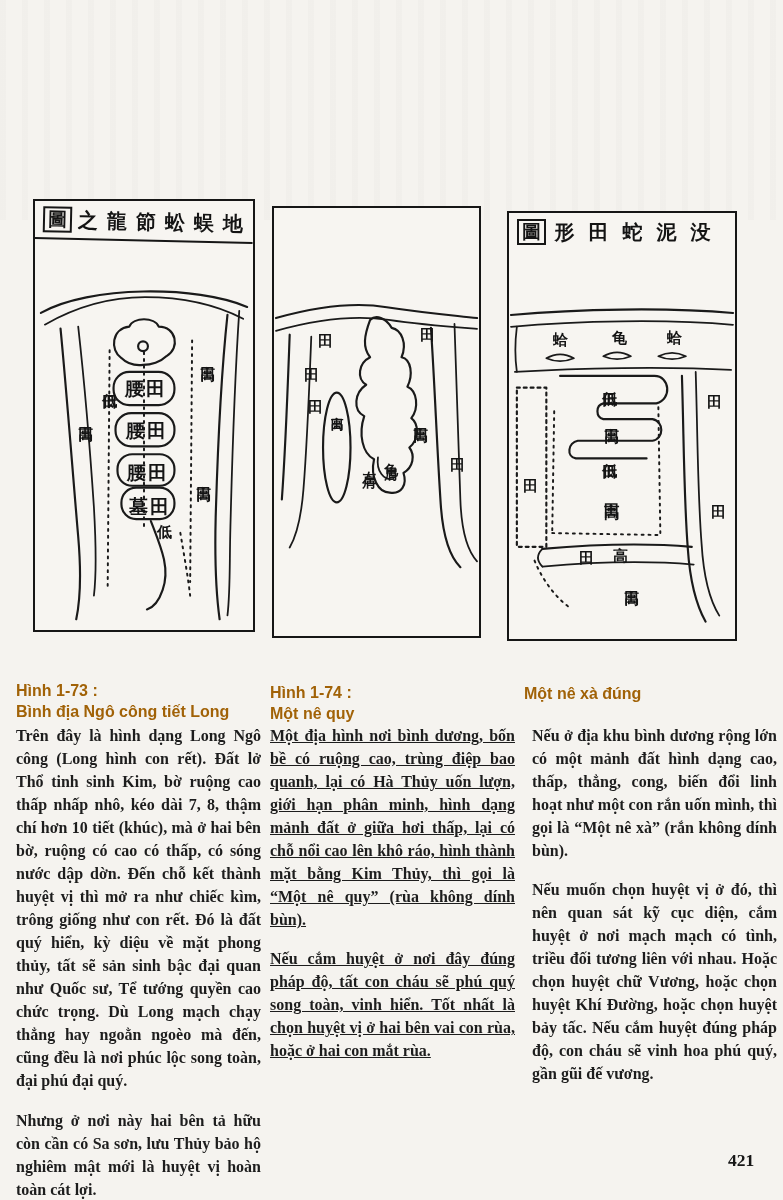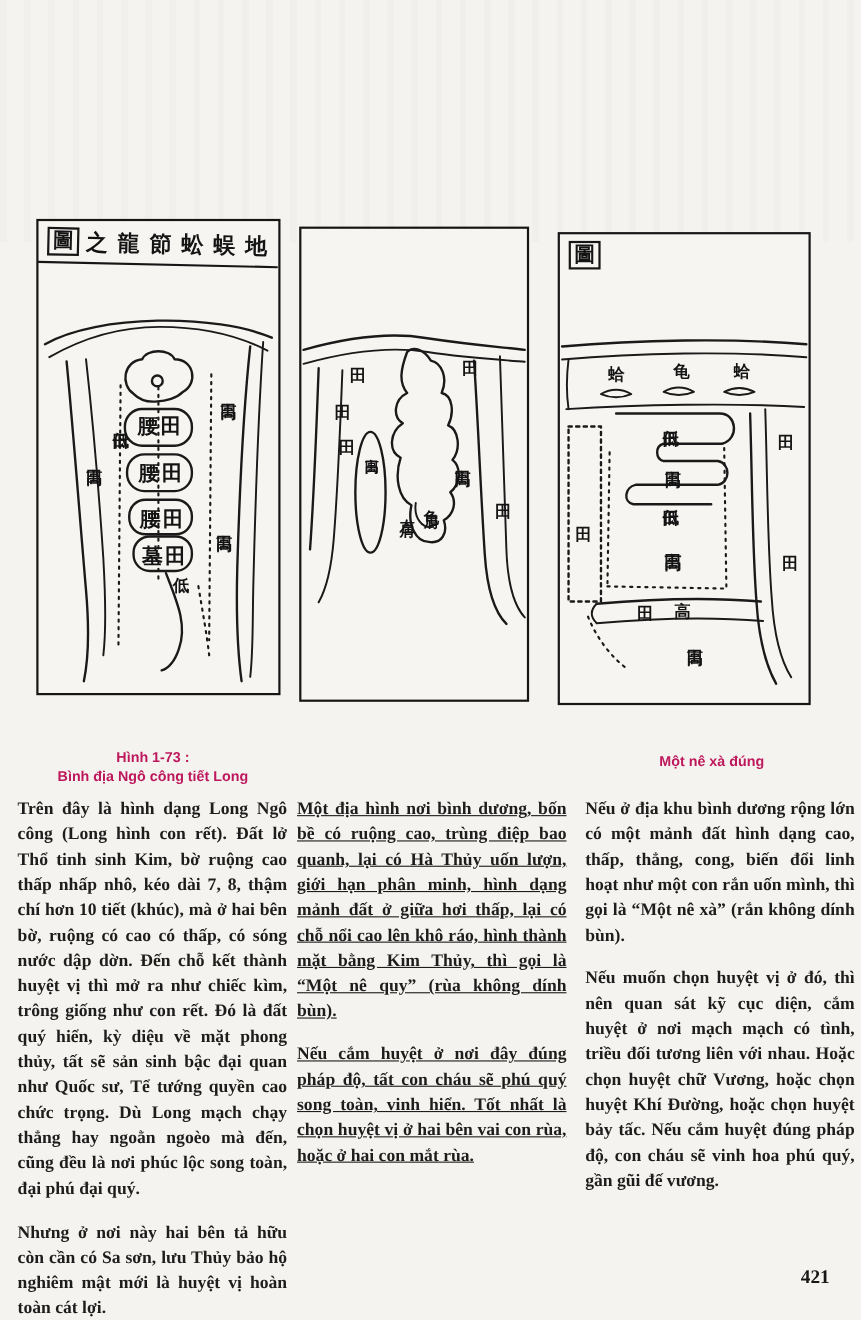--- a/index.html
+++ b/index.html
@@ -35,23 +35,23 @@
   .fig-header.noline{border-bottom:none;}
   .boxchar{border:2px solid #161616;padding:0 3px;font-size:19px;line-height:1.15;}
   .titlechars{flex:1;text-align:center;font-size:20px;letter-spacing:9px;white-space:nowrap;overflow:hidden;}
   .lbl{
     position:absolute;font-family:"DejaVu Sans",sans-serif;
     font-size:15px;font-weight:bold;color:#141414;line-height:1.05;white-space:nowrap;
   }
   .v{writing-mode:vertical-rl;text-orientation:upright;letter-spacing:2px;}
   .seg{width:50px;text-align:center;font-size:19px;letter-spacing:2px;}
   .cap{
-    position:absolute;width:246px;text-align:center;
-    font-family:"Liberation Sans",sans-serif;font-size:13px;font-weight:bold;
-    color:#be185d;line-height:1.3;
+    position:absolute;width:246px;text-align:left;
+    font-family:"Liberation Sans",sans-serif;font-size:16px;font-weight:bold;
+    color:#a16207;line-height:1.3;
   }
   .col{
     position:absolute;top:724px;width:245px;
     font-family:"Liberation Serif",serif;font-size:16px;font-weight:600;
     line-height:1.44;text-align:justify;color:#1d1d1d;
   }
   .col p{margin:0 0 16px 0;}
   .pagenum{
     position:absolute;left:728px;top:1150px;
     font-family:"Liberation Serif",serif;font-weight:bold;font-size:17.5px;color:#171717;
@@ -166,40 +166,45 @@
         <path class="thin" d="M 34,340 C 28,346 28,352 34,358"></path>
         <path class="dot" d="M 26,352 C 34,372 48,390 62,400"></path>
       </g>
       <g>
         <path d="M 176,164 C 178,230 178,290 182,340 C 184,370 190,396 200,414"></path>
         <path class="thin" d="M 190,160 C 192,225 192,285 196,335 C 198,368 204,392 214,408"></path>
       </g>
     </svg>
     <div class="fig-header noline">
       <span class="boxchar">圖</span>
+      <span class="titlechars" style="letter-spacing:14px;">形田蛇泥没</span>
     </div>
     <span class="lbl" style="left:44px;top:120px;">蛤</span>
     <span class="lbl" style="left:103px;top:118px;">龟</span>
     <span class="lbl" style="left:158px;top:118px;">蛤</span>
     <span class="lbl" style="left:14px;top:266px;">田</span>
     <span class="lbl v" style="left:92px;top:166px;">低田</span>
     <span class="lbl v" style="left:94px;top:202px;">高田</span>
     <span class="lbl v" style="left:92px;top:238px;">低田</span>
     <span class="lbl v" style="left:94px;top:276px;font-size:16px;">高田</span>
     <span class="lbl" style="left:70px;top:338px;">田</span>
     <span class="lbl" style="left:104px;top:336px;">高</span>
     <span class="lbl v" style="left:114px;top:364px;">高田</span>
     <span class="lbl" style="left:198px;top:182px;">田</span>
     <span class="lbl" style="left:202px;top:292px;">田</span>
   </div>
 
   <div class="cap" style="left:16px;top:681px;">
     <div>Hình 1-73 :</div>
     <div>Bình địa Ngô công tiết Long</div>
   </div>
+  <div class="cap" style="left:270px;top:683px;">
+    <div>Hình 1-74 :</div>
+    <div>Một nê quy</div>
+  </div>
   <div class="cap" style="left:524px;top:684px;">
     <div>Một nê xà đúng</div>
   </div>
 
   <div class="col" style="left:16px;">
     <p>Trên đây là hình dạng Long Ngô công (Long hình con rết). Đất lở Thổ tinh sinh Kim, bờ ruộng cao thấp nhấp nhô, kéo dài 7, 8, thậm chí hơn 10 tiết (khúc), mà ở hai bên bờ, ruộng có cao có thấp, có sóng nước dập dờn. Đến chỗ kết thành huyệt vị thì mở ra như chiếc kìm, trông giống như con rết. Đó là đất quý hiển, kỳ diệu về mặt phong thủy, tất sẽ sản sinh bậc đại quan như Quốc sư, Tể tướng quyền cao chức trọng. Dù Long mạch chạy thẳng hay ngoằn ngoèo mà đến, cũng đều là nơi phúc lộc song toàn, đại phú đại quý.</p>
     <p>Nhưng ở nơi này hai bên tả hữu còn cần có Sa sơn, lưu Thủy bảo hộ nghiêm mật mới là huyệt vị hoàn toàn cát lợi.</p>
   </div>
   <div class="col" style="left:270px;text-decoration:underline;">
     <p>Một địa hình nơi bình dương, bốn bề có ruộng cao, trùng điệp bao quanh, lại có Hà Thủy uốn lượn, giới hạn phân minh, hình dạng mảnh đất ở giữa hơi thấp, lại có chỗ nổi cao lên khô ráo, hình thành mặt bằng Kim Thủy, thì gọi là “Một nê quy” (rùa không dính bùn).</p>

